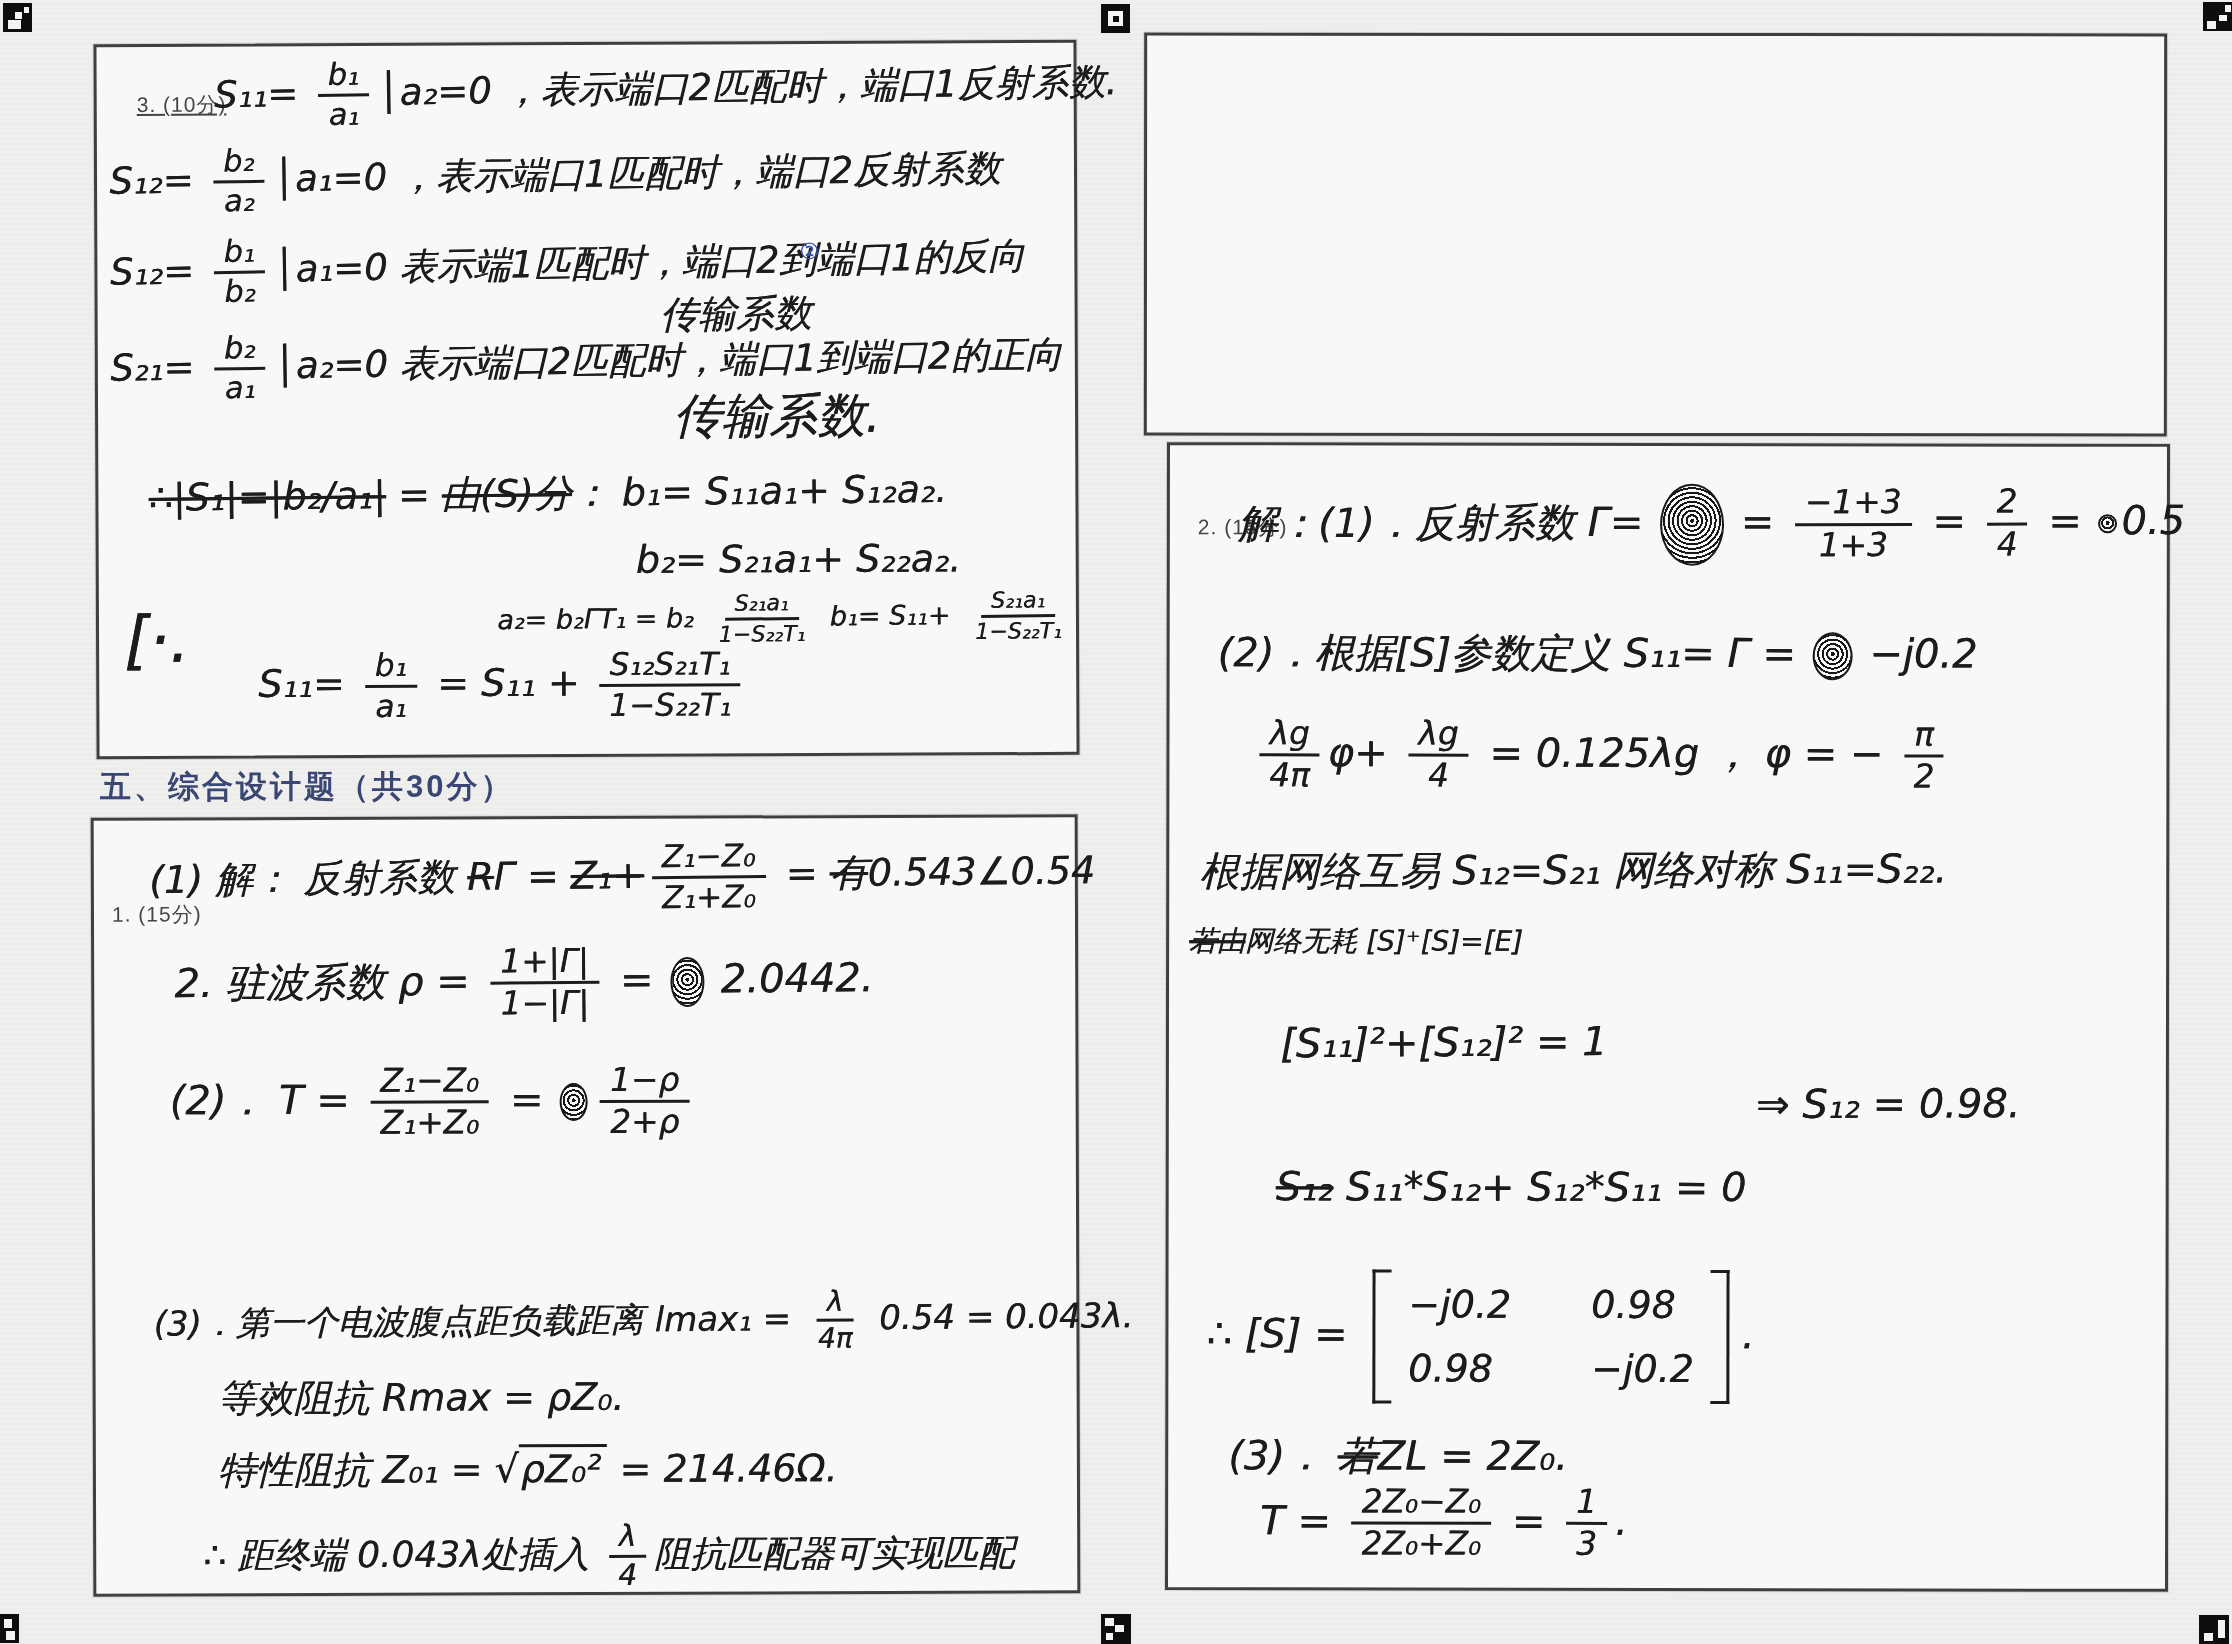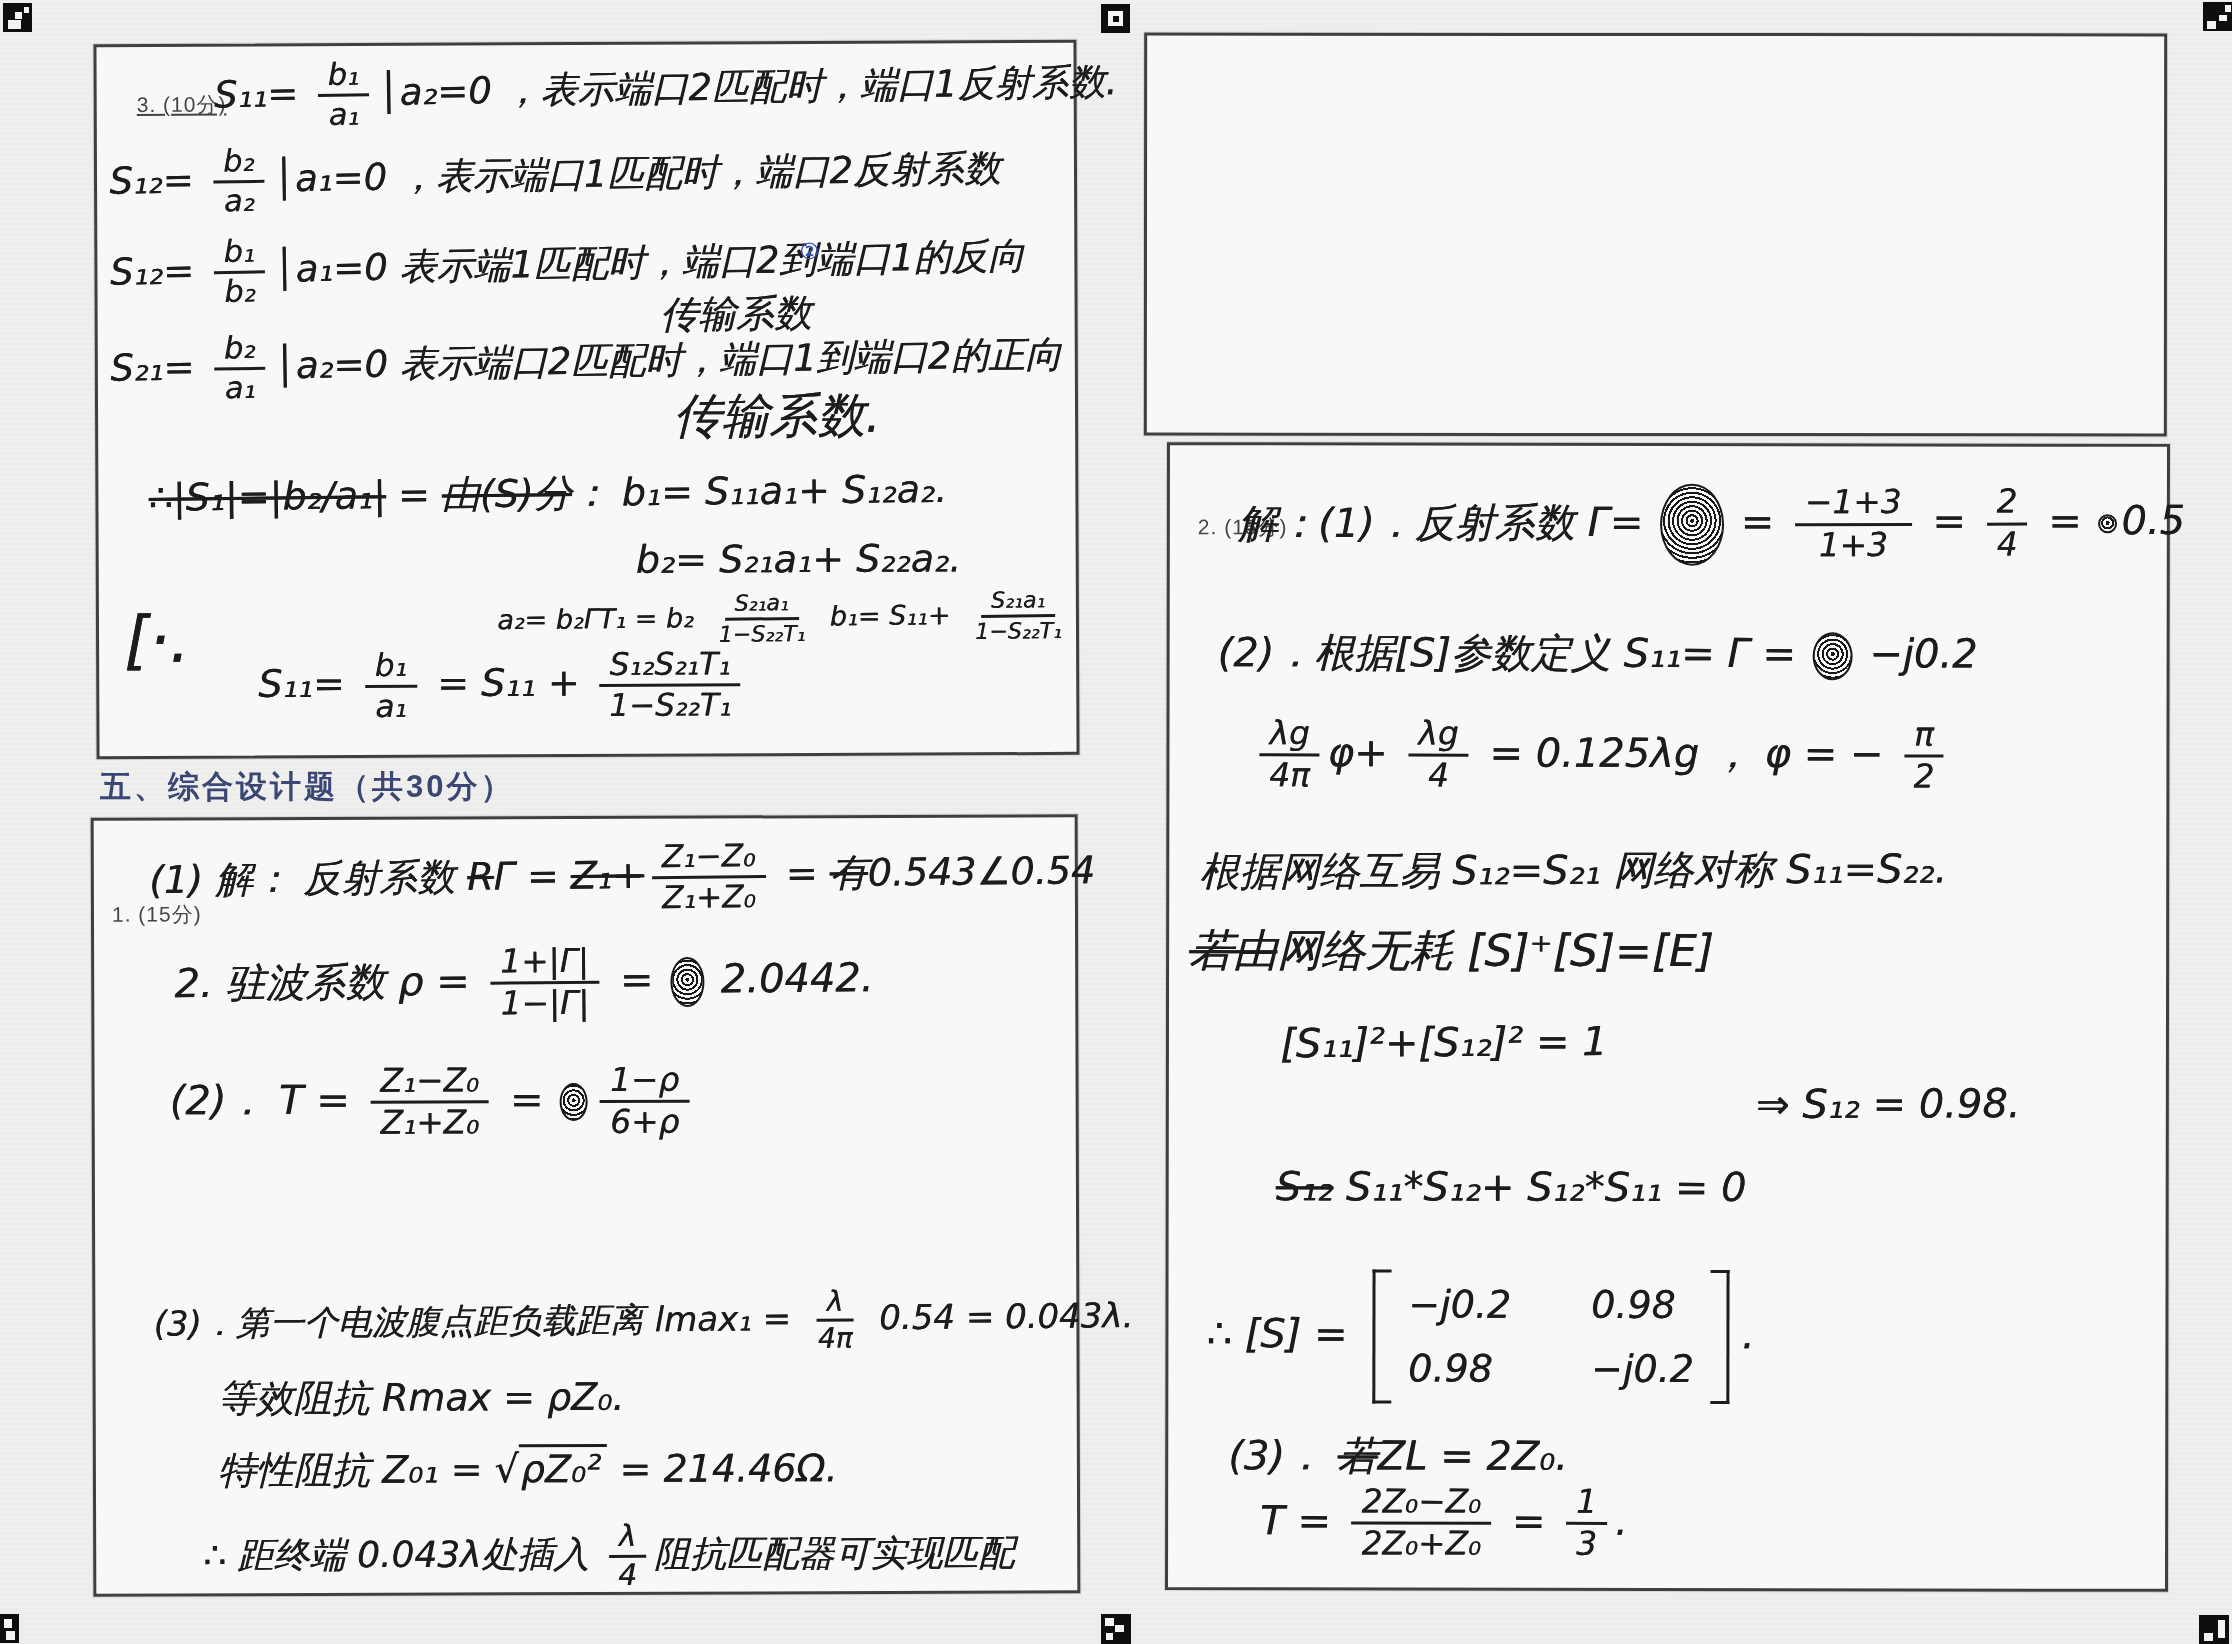--- a/index.html
+++ b/index.html
@@ -153,21 +153,21 @@
         </span><span> = </span><span class="st">有</span><span>0.543∠0.54</span></div>
       <div class="hw-line" style="left: 80px; top: 127px; font-size: 40px; transform: rotate(-0.3deg);"><span>2. 驻波系数 ρ = </span><span class="fr">
           <span class="n">1+|Γ|</span>
           <span class="d">1−|Γ|</span>
         </span><span> = </span><span class="scb" style="width: 30px; height: 46px;"></span><span> 2.0442.</span></div>
       <div class="hw-line" style="left: 75px; top: 244px; font-size: 40px;"><span>(2)．  T = </span><span class="fr">
           <span class="n">Z₁−Z₀</span>
           <span class="d">Z₁+Z₀</span>
         </span><span> = </span><span class="scb" style="width: 24px; height: 34px;"></span><span class="fr">
           <span class="n">1−ρ</span>
-          <span class="d">6+ρ</span>
+          <span class="d">2+ρ</span>
         </span></div>
       <div class="hw-line" style="left: 58px; top: 472px; font-size: 34px; transform: rotate(-0.3deg);"><span>(3)．第一个电波腹点距负载距离 lmax₁ = </span><span class="fr">
           <span class="n">λ</span>
           <span class="d">4π</span>
         </span><span> 0.54 = 0.043λ.</span></div>
       <div class="hw-line" style="left: 122px; top: 557px; font-size: 38px;"><span>等效阻抗 Rmax = ρZ₀.</span></div>
       <div class="hw-line" style="left: 122px; top: 629px; font-size: 38px;"><span>特性阻抗 Z₀₁ = √</span><span class="sq">ρZ₀²</span><span> = 214.46Ω.</span></div>
       <div class="hw-line" style="left: 107px; top: 702px; font-size: 36px;"><span>∴ 距终端 0.043λ处插入 </span><span class="fr">
           <span class="n">λ</span>
           <span class="d">4</span>
@@ -195,21 +195,21 @@
           <span class="n">λg</span>
           <span class="d">4π</span>
         </span><span>φ+ </span><span class="fr">
           <span class="n">λg</span>
           <span class="d">4</span>
         </span><span> = 0.125λg  ，  φ = − </span><span class="fr">
           <span class="n">π</span>
           <span class="d">2</span>
         </span></div>
       <div class="hw-line" style="left: 30px; top: 403px; font-size: 40px; transform: rotate(-0.3deg);"><span>根据网络互易 S₁₂=S₂₁ 网络对称 S₁₁=S₂₂.</span></div>
-      <div class="hw-line" style="left: 20px; top: 480px; font-size: 44px;"><span class="st">若由</span><span>网络无耗 [S]⁺[S]=[E]</span></div>
+      <div class="hw-line" style="left: 20px; top: 480px; font-size: 28px;"><span class="st">若由</span><span>网络无耗 [S]⁺[S]=[E]</span></div>
       <div class="hw-line" style="left: 111px; top: 575px; font-size: 40px; transform: rotate(-0.5deg);"><span>[S₁₁]²+[S₁₂]² = 1</span></div>
       <div class="hw-line" style="left: 587px; top: 635px; font-size: 40px; transform: rotate(-0.3deg);"><span>⇒ S₁₂ = 0.98.</span></div>
       <div class="hw-line" style="left: 107px; top: 718px; font-size: 40px; font-style: italic;"><span class="st">S₁₂</span><span> S₁₁*S₁₂+ S₁₂*S₁₁ = 0</span></div>
       <div class="hw-line" style="left: 38px; top: 824px; font-size: 40px;"><span>∴ [S] = </span><span class="mx">
           <span>−j0.2</span>
           <span>0.98</span>
           <span>0.98</span>
           <span>−j0.2</span>
         </span><span>.</span></div>
       <div class="hw-line" style="left: 60px; top: 987px; font-size: 40px; font-style: italic;"><span>(3)．  </span><span class="st">若</span><span>ZL = 2Z₀.</span></div>

